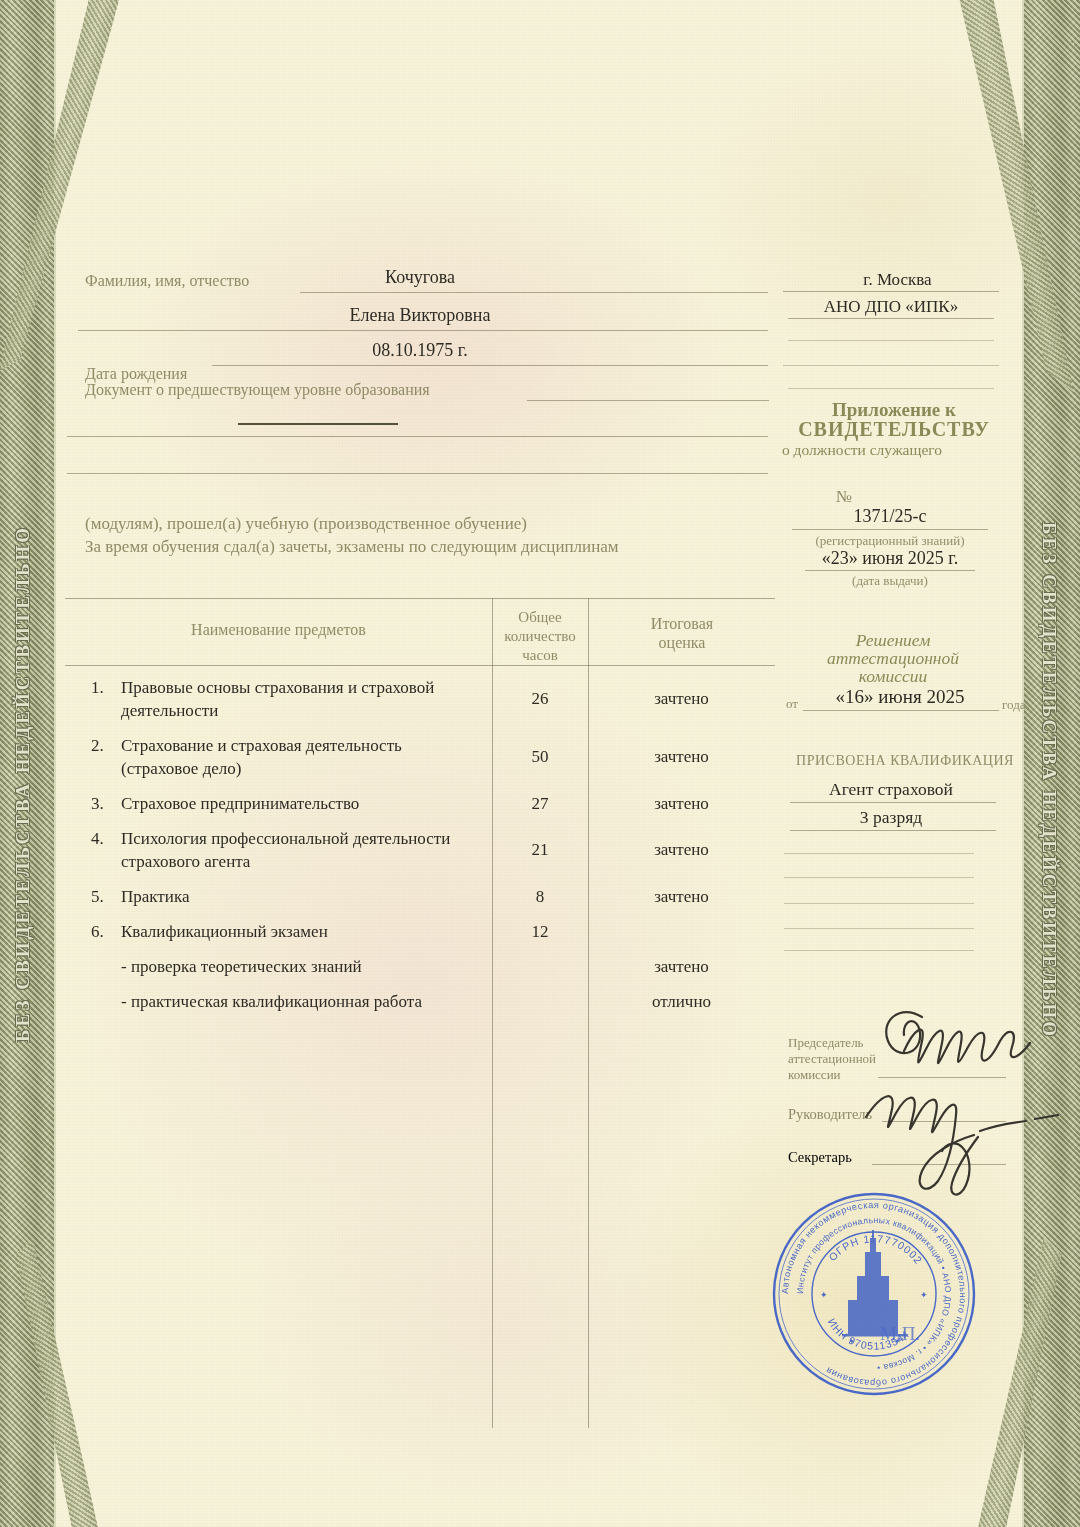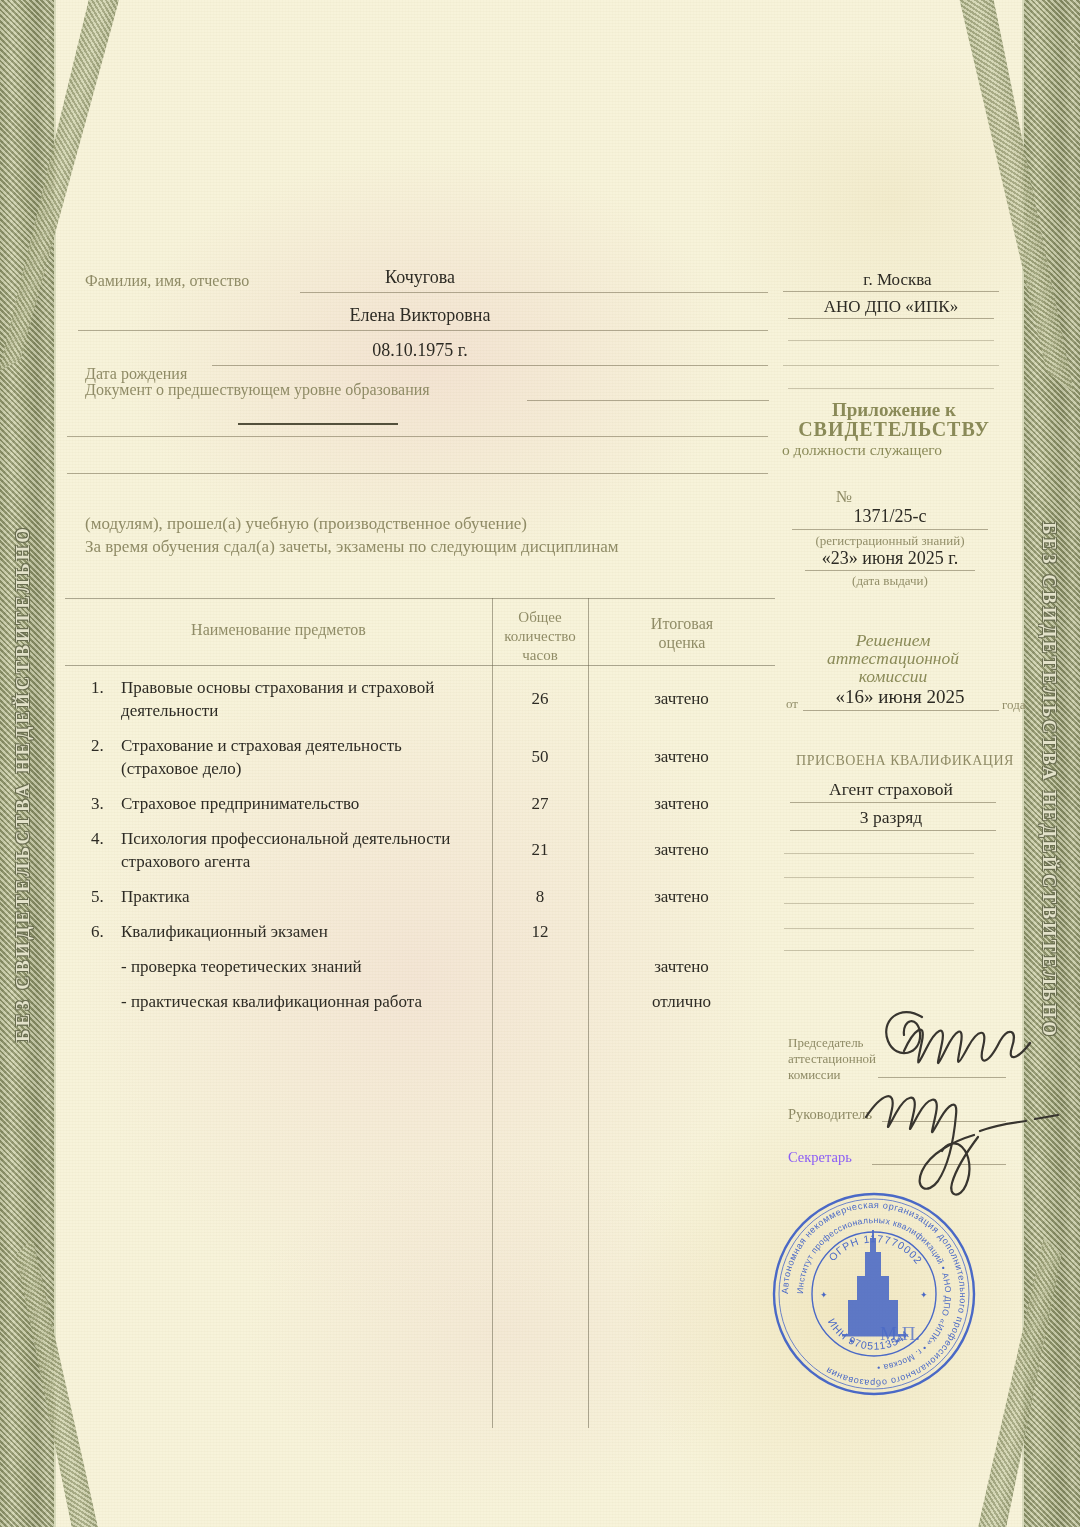--- a/index.html
+++ b/index.html
@@ -254,21 +254,21 @@
   <div class="abs rule light" style="left:784px;top:950px;width:190px;"></div>
 
   <div class="abs" style="left:788px;top:1035px;color:#8f8b66;font-size:13px;line-height:16px;">
     <div>Председатель</div>
     <div>аттестационной</div>
     <div>комиссии</div>
   </div>
   <div class="abs rule" style="left:878px;top:1077px;width:128px;"></div>
   <div class="abs" style="left:788px;top:1106px;color:#8f8b66;font-size:14.5px;">Руководитель</div>
   <div class="abs rule" style="left:882px;top:1121px;width:124px;"></div>
-  <div class="abs" style="left:788px;top:1149px;color:#8b5cf6;font-size:14.5px;">Секретарь</div>
+  <div class="abs" style="left:788px;top:1149px;color:#000000;font-size:14.5px;">Секретарь</div>
   <div class="abs rule" style="left:872px;top:1164px;width:134px;"></div>
 
   <svg class="sig-svg" style="left:830px;top:985px;" width="235" height="215" viewBox="0 0 235 215">
     <path d="M 92,32 C 70,18 50,36 58,56 C 66,76 92,70 90,48 C 88,30 72,34 74,50 M 74,66 C 84,44 96,36 92,56 C 88,76 84,88 96,64 C 106,44 116,38 112,58 C 108,78 104,88 116,64 C 126,44 134,40 131,58 C 128,76 124,88 138,62 C 148,44 158,42 153,62 C 148,82 158,80 170,56 C 178,42 188,44 182,62 C 177,78 188,74 200,58"></path>
     <path d="M 36,132 C 52,108 66,104 62,124 C 58,144 54,150 66,128 C 76,110 88,106 84,126 C 80,146 76,152 88,130 C 98,112 110,108 106,128 C 102,148 98,156 110,134 C 118,120 128,112 126,130 C 124,152 120,178 108,196 C 98,210 84,204 92,186 C 100,168 124,156 144,150 M 150,146 C 166,140 180,138 196,136 M 205,134 L 228,130"></path>
     <path d="M 148,152 C 136,168 126,184 122,198 C 118,212 130,214 136,200 C 142,186 140,170 132,162 C 126,156 116,158 112,166"></path>
   </svg>
 
   <svg class="stamp" viewBox="0 0 224 224">
     <defs>

